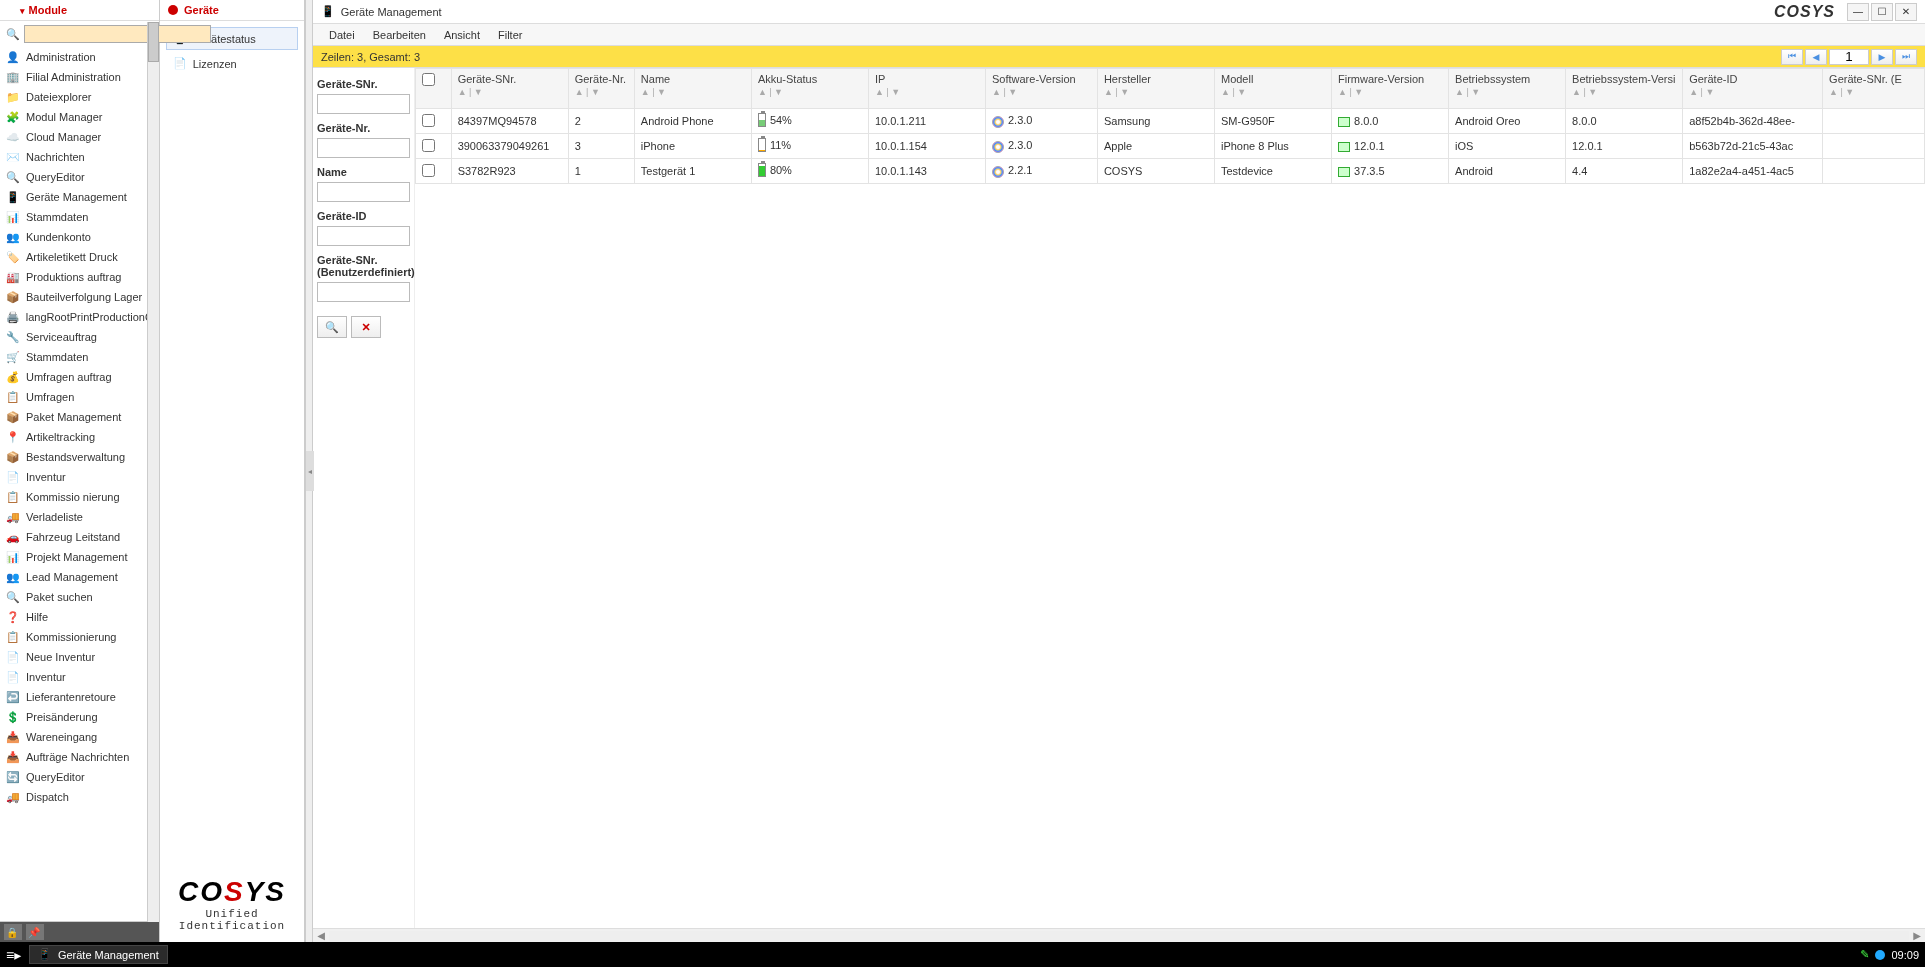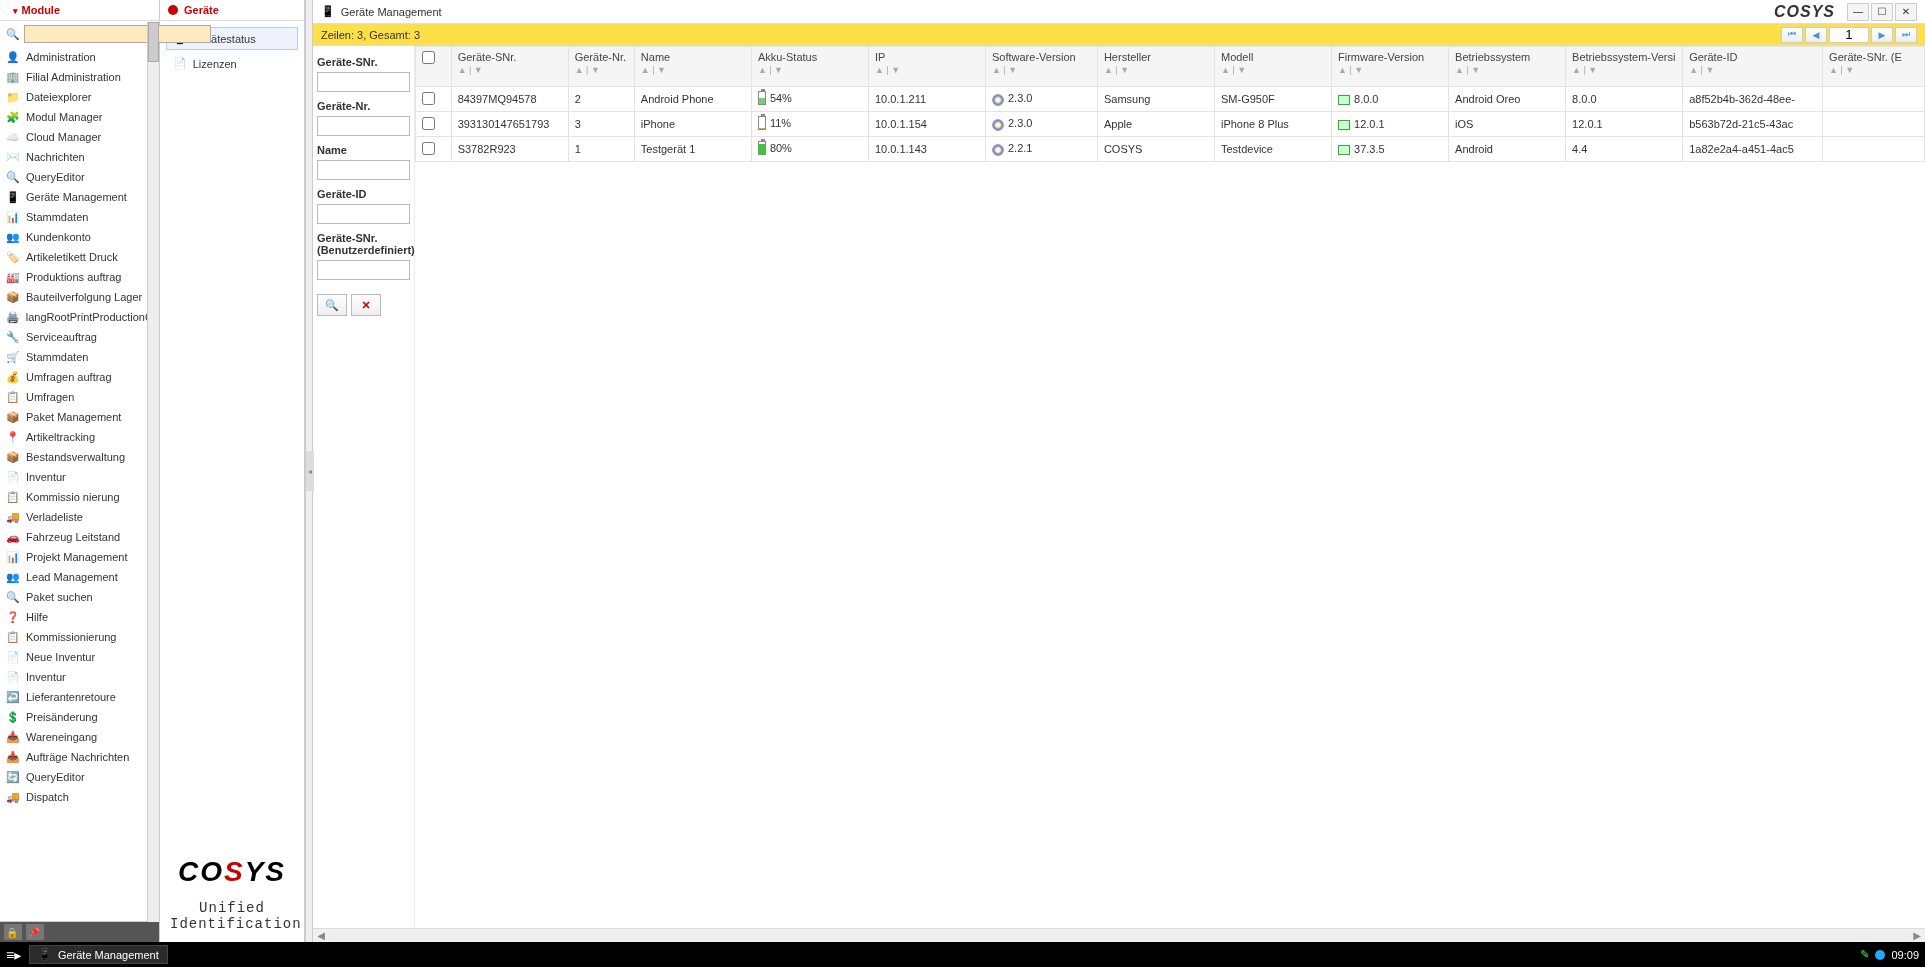--- a/index.html
+++ b/index.html
@@ -1,21 +1,21 @@
 <!DOCTYPE html>
 <html><head>
 <meta charset="utf-8">
 <style>
   * { box-sizing: border-box; font-family: Arial, sans-serif; }
   body { margin:0; padding:0; background:#fff; font-size:11px; color:#333; overflow:hidden; width:1925px; height:967px; position:relative; }
   .app { display:flex; flex-direction:column; height:100%; }
   .main-area { display:flex; flex:1; overflow:hidden; height:calc(100% - 25px); }
   
   .module-panel { width:160px; background:#fff; border-right:1px solid #ccc; display:flex; flex-direction:column; position:relative;}
-  .module-header { background:#fff; color:#c00; font-weight:bold; padding:4px 13px; border-bottom:1px solid #ddd; }
+  .module-header { background:#fff; color:#c00; font-weight:bold; padding:4px 20px; border-bottom:1px solid #ddd; }
   .module-header::before { content:"▾"; color:#c00; margin-right:4px; font-size:9px;}
   .module-scroll { flex:1; overflow-y:auto; }
   .module-search-row { padding:4px 6px; display:flex; align-items:center; gap:4px;}
   .module-search-row .magnifier { color:#39f; }
   .module-search { flex:1; border:1px solid #aaa; background:#ffe9bf; height:18px; padding:0 4px;}
   .mod-item { padding:3px 6px; display:flex; align-items:center; gap:6px; cursor:pointer; white-space:nowrap; overflow:hidden; text-overflow:ellipsis;}
   .mod-icon { width:14px; height:14px; display:inline-flex; align-items:center; justify-content:center; font-size:11px;}
   .module-footer { border-top:1px solid #ccc; padding:2px 4px; display:flex; gap:4px; background:#555; color:#fff;}
   .module-footer .fbtn { width:18px; height:16px; background:#777; display:flex; align-items:center; justify-content:center; font-size:10px;}
   .vscroll { width:12px; background:#eee; border-left:1px solid #ccc; position:absolute; right:0; top:22px; bottom:20px;}
@@ -23,21 +23,21 @@
   
   .sub-panel { width:145px; background:#fff; border-right:1px solid #ccc; display:flex; flex-direction:column;}
   .sub-header { padding:4px 8px; border-bottom:1px solid #ddd; display:flex; align-items:center; gap:6px; color:#c00; font-weight:bold;}
   .sub-header .dot { width:10px; height:10px; background:#c00; border-radius:50%;}
   .sub-items { padding:6px;}
   .sub-item { padding:4px 6px; display:flex; align-items:center; gap:6px; cursor:pointer; border:1px solid transparent; margin-bottom:2px;}
   .sub-item.selected { background:#eef3fb; border:1px solid #b8d0f0;}
   .sub-logo-area { margin-top:auto; padding:10px; text-align:center;}
   .logo-cosys { font-family: 'Arial Black', sans-serif; font-size:28px; font-weight:900; letter-spacing:2px; color:#000; font-style:italic;}
   .logo-cosys .red { color:#c00;}
-  .logo-tag { font-family: 'Courier New', monospace; font-size:14px; letter-spacing:1px;margin-top:12px;}
+  .logo-tag { font-family: 'Courier New', monospace; font-size:11px; letter-spacing:1px;}
   
   .content { flex:1; display:flex; flex-direction:column; overflow:hidden;}
   .title-bar { display:flex; align-items:center; padding:2px 8px; border-bottom:1px solid #ddd; height:24px;}
   .title-bar .t-icon { margin-right:6px;}
   .title-bar .spacer { flex:1;}
   .brand-right { font-family:'Arial Black',sans-serif; font-style:italic; font-weight:900; font-size:16px; letter-spacing:1px; margin-right:10px;}
   .win-btn { width:22px; height:18px; border:1px solid #ccc; margin-left:2px; display:flex; align-items:center; justify-content:center; font-size:10px; background:#f5f5f5; cursor:pointer;}
   .menu-bar { display:flex; gap:2px; padding:2px 8px; border-bottom:1px solid #ddd; background:#f7f7f7; height:22px; align-items:center;}
   .menu-item { padding:2px 8px; cursor:pointer;}
   .status-row { display:flex; align-items:center; padding:2px 8px; border-bottom:1px solid #ddd; height:22px; background:#fde047;}
@@ -281,20 +281,26 @@
     <div class="content">
       <div class="title-bar">
         <span class="t-icon">📱</span>
         <span>Geräte Management</span>
         <span class="spacer"></span>
         <span class="brand-right"><span style="font-style:italic">COSYS</span></span>
         <div class="win-btn">—</div>
         <div class="win-btn">☐</div>
         <div class="win-btn">✕</div>
       </div>
+      <div class="menu-bar" id="menu-bar">
+          <div class="menu-item">Datei</div>
+          <div class="menu-item">Bearbeiten</div>
+          <div class="menu-item">Ansicht</div>
+          <div class="menu-item">Filter</div>
+        </div>
       <div class="status-row">
         <span>Zeilen: 3, Gesamt: 3</span>
         <div class="pager">
           <div class="pbtn">⏮</div>
           <div class="pbtn">◀</div>
           <input class="pinput" value="1" style="">
           <div class="pbtn">▶</div>
           <div class="pbtn">⏭</div>
         </div>
       </div>
@@ -432,21 +438,21 @@
                   <td>Samsung</td>
                   <td>SM-G950F</td>
                   <td><span class="fw-box"></span>8.0.0</td>
                   <td>Android Oreo</td>
                   <td>8.0.0</td>
                   <td>a8f52b4b-362d-48ee-</td>
                   <td></td>
                 </tr>
                 <tr>
                   <td class="chk-col"><input type="checkbox" style=""></td>
-                  <td>393130147651793</td>
+                  <td>390063379049261</td>
                   <td>3</td>
                   <td>iPhone</td>
                   <td><span class="battery"><span class="batt-icon">
                         <span class="batt-fill" style="height:11%;background:#fa0"></span>
                       </span>11%</span></td>
                   <td>10.0.1.154</td>
                   <td><span class="cd"></span>2.3.0</td>
                   <td>Apple</td>
                   <td>iPhone 8 Plus</td>
                   <td><span class="fw-box"></span>12.0.1</td>

